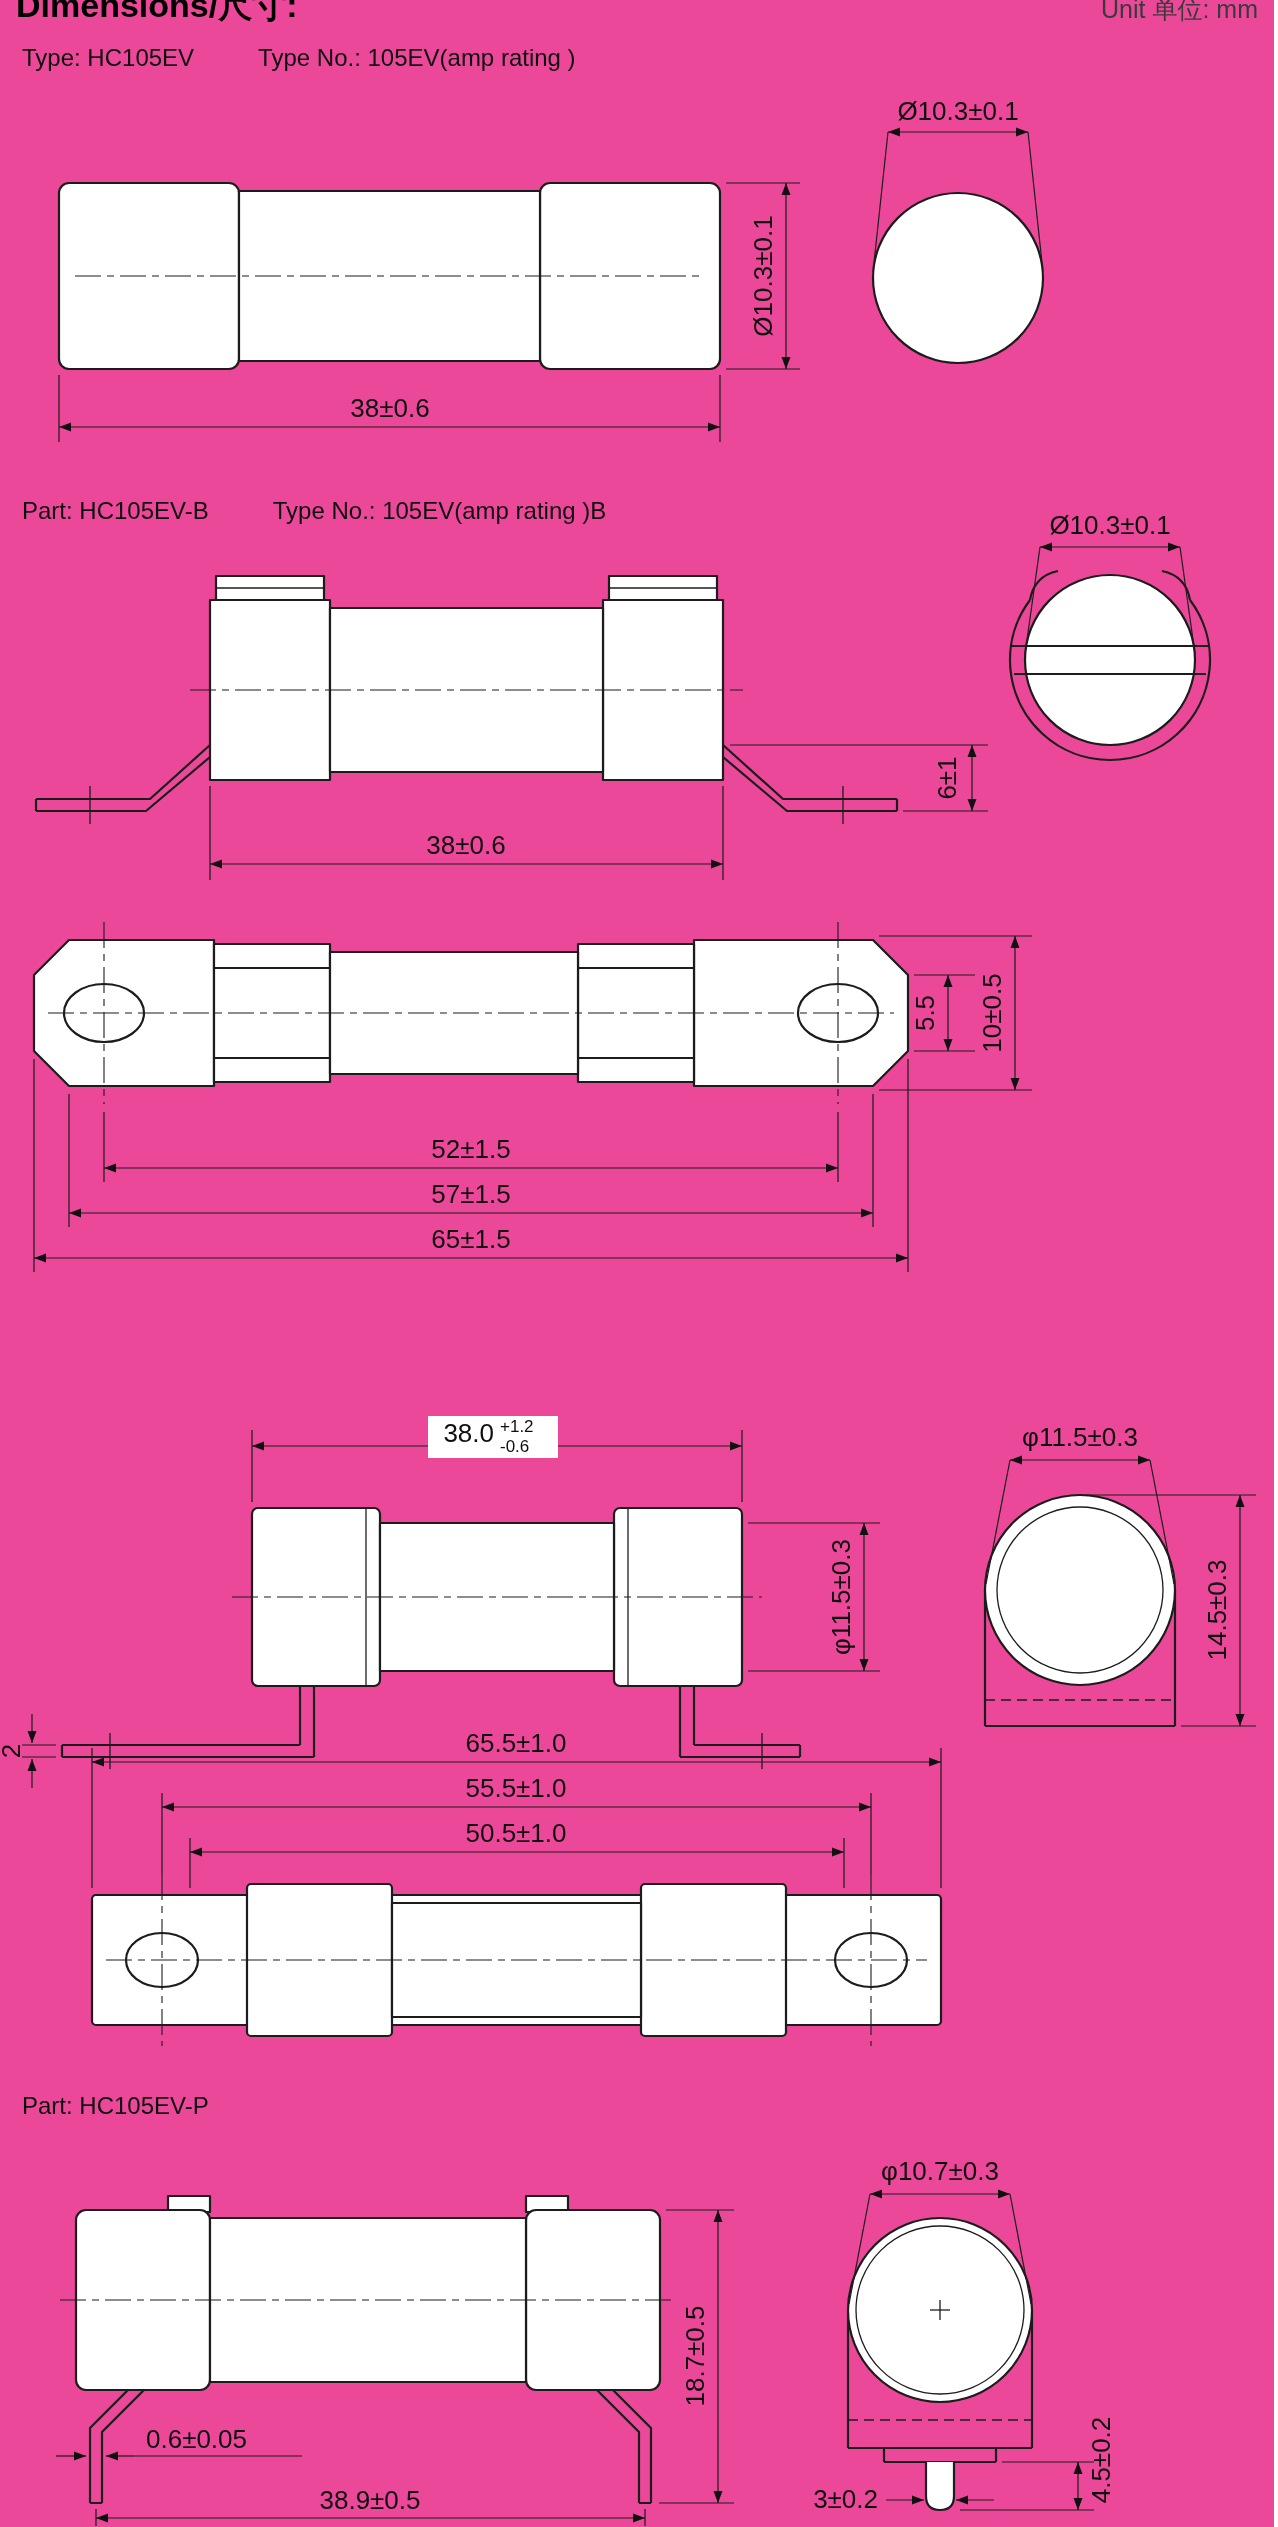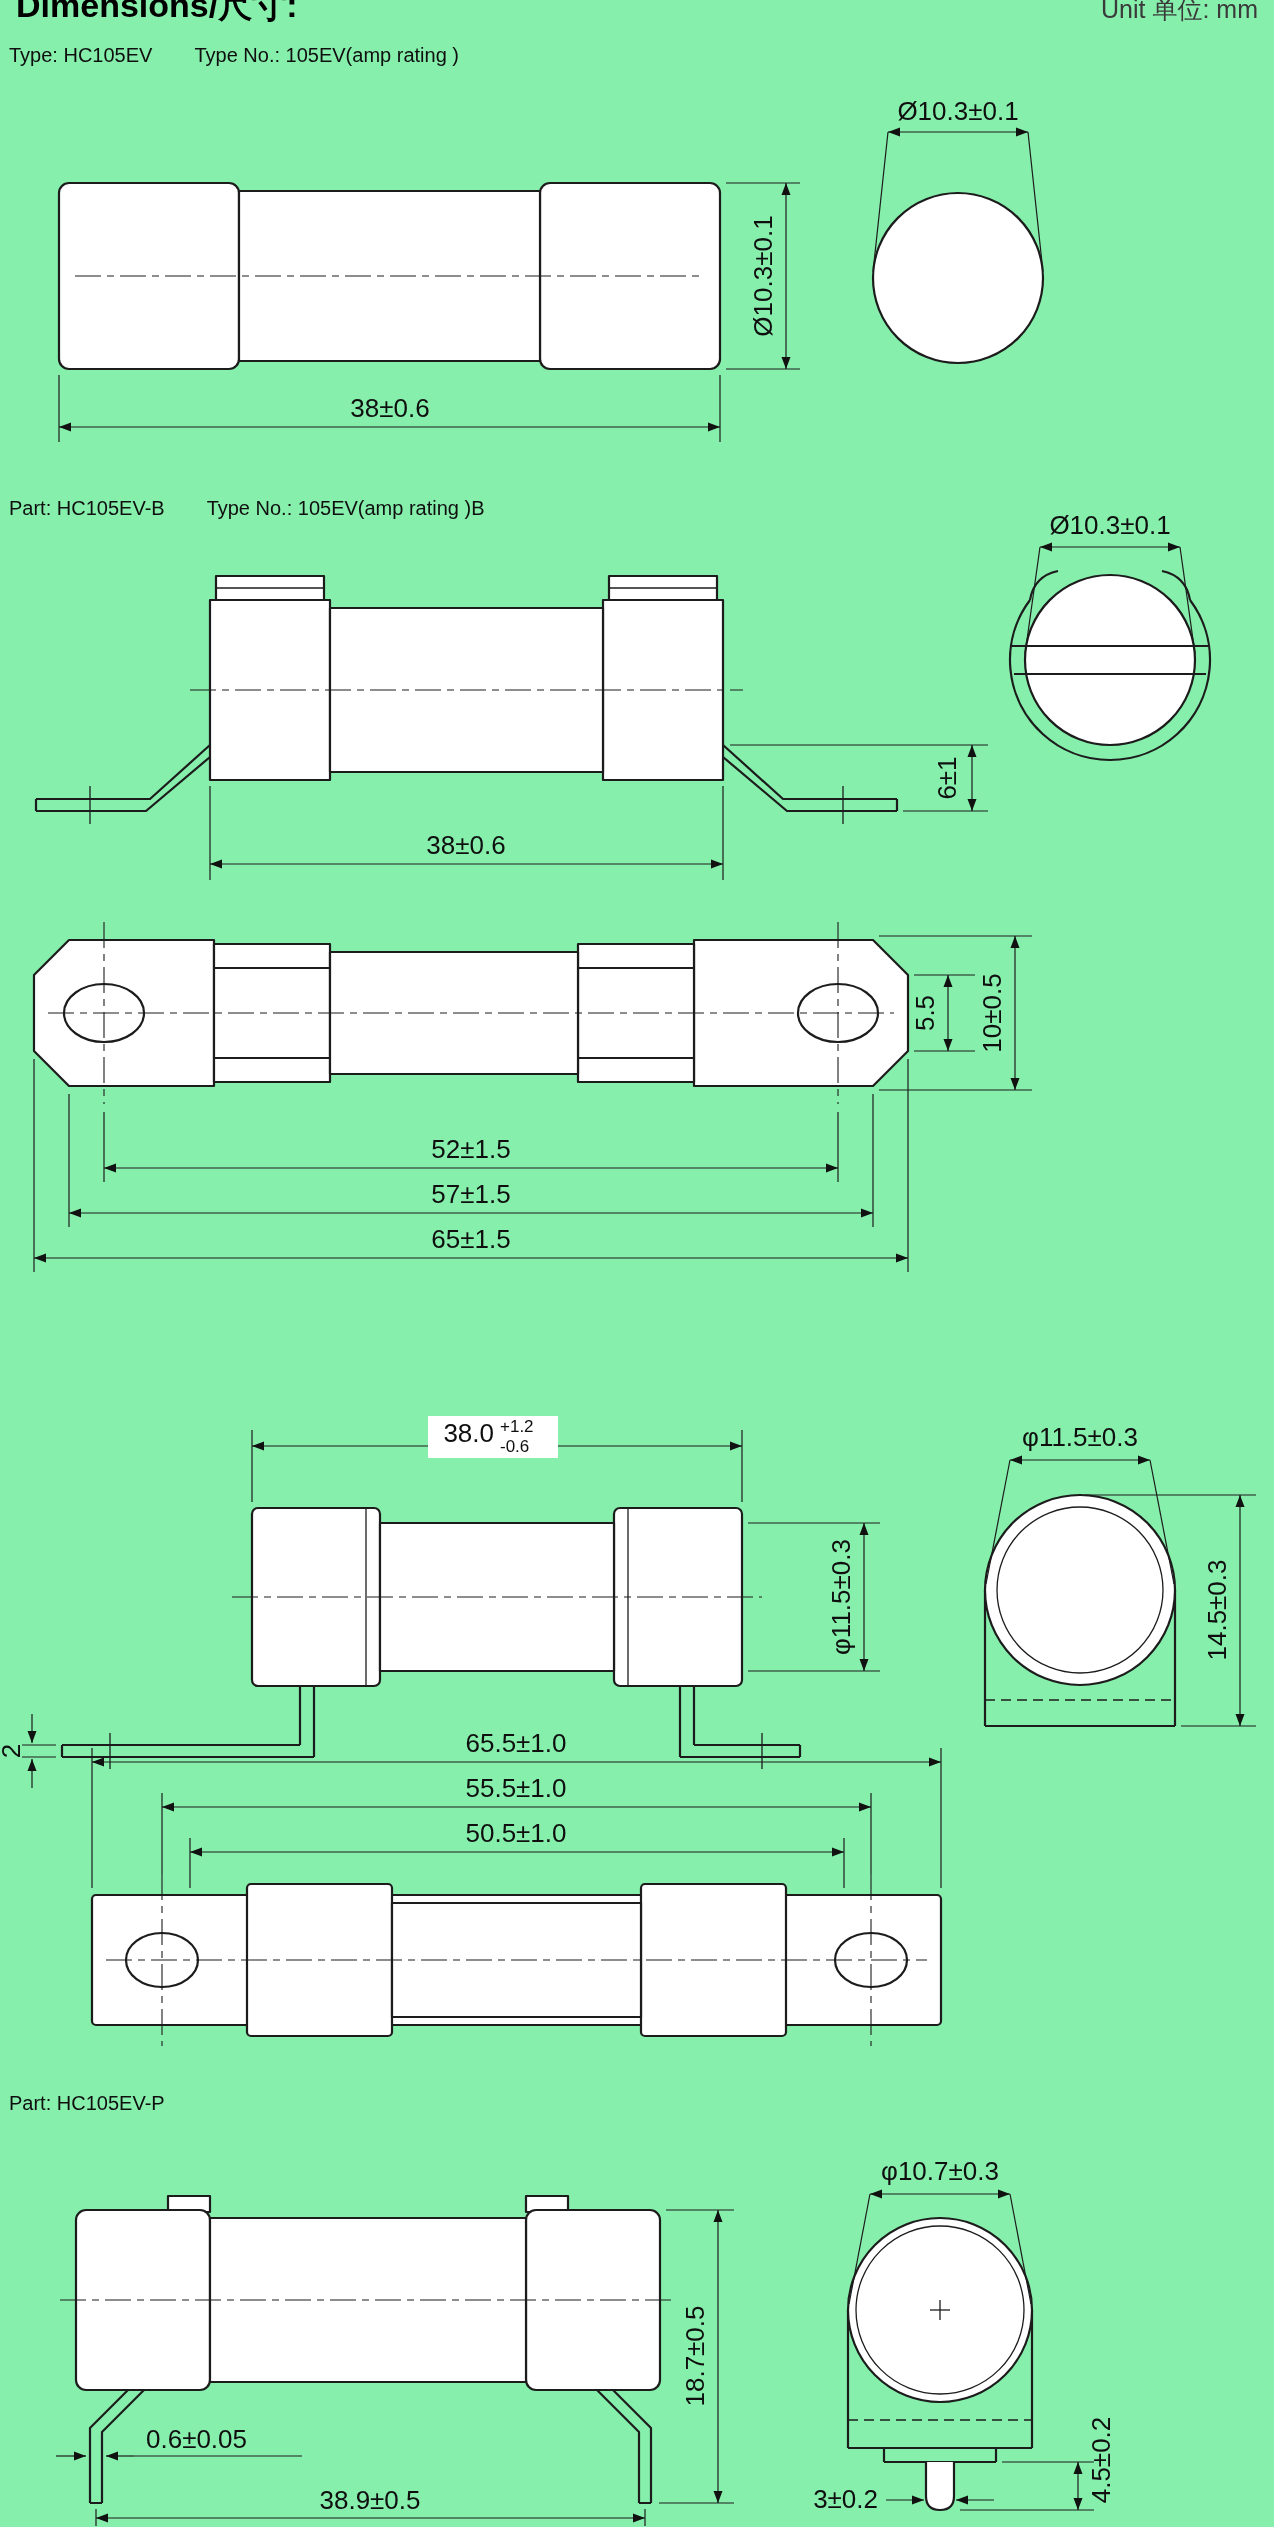--- a/index.html
+++ b/index.html
@@ -1,21 +1,21 @@
 <!DOCTYPE html>
 <html><head>
 <meta charset="utf-8">
 <style>
   *{margin:0;padding:0;box-sizing:border-box}
   html,body{background:#fff}
-  .page{position:relative;width:1274px;height:2527px;background:#86efac;overflow:hidden;
+  .page{position:relative;width:1274px;height:2527px;background:#ec4899;overflow:hidden;
         font-family:"Liberation Sans",sans-serif;color:#0f0f0f}
   .title{position:absolute;top:-17px;left:16px;font-size:34px;font-weight:bold;color:#000;white-space:nowrap}
   .unit{position:absolute;top:-7px;right:16px;font-size:25px;color:#3a3a3a;white-space:nowrap}
-  .heading{position:absolute;left:9px;display:flex;gap:42px;font-size:20px;color:#0f0f0f;white-space:nowrap}
+  .heading{position:absolute;left:22px;display:flex;gap:64px;font-size:24px;color:#0f0f0f;white-space:nowrap}
   #h-ev{top:44px} #h-evb{top:497px} #h-evt{top:1349px} #h-evp{top:2092px}
   svg.drawing{position:absolute;top:0;left:0;display:block}
   .ln{stroke:#1c1c1c;stroke-width:2.2;fill:none;stroke-linejoin:round}
   .lnf{stroke:#1c1c1c;stroke-width:2.2;fill:#fff;stroke-linejoin:round}
   .thin{stroke:#1c1c1c;stroke-width:1.3;fill:none}
   .cl{stroke:#1c1c1c;stroke-width:1.1;fill:none;stroke-dasharray:26 6 7 6}
   .hid{stroke:#1c1c1c;stroke-width:1.4;fill:none;stroke-dasharray:10 6}
   .dim{stroke:#1c1c1c;stroke-width:1.2;fill:none}
   .dt{font-family:"Liberation Sans",sans-serif;font-size:26px;fill:#0f0f0f}
   .dts{font-size:17px}

